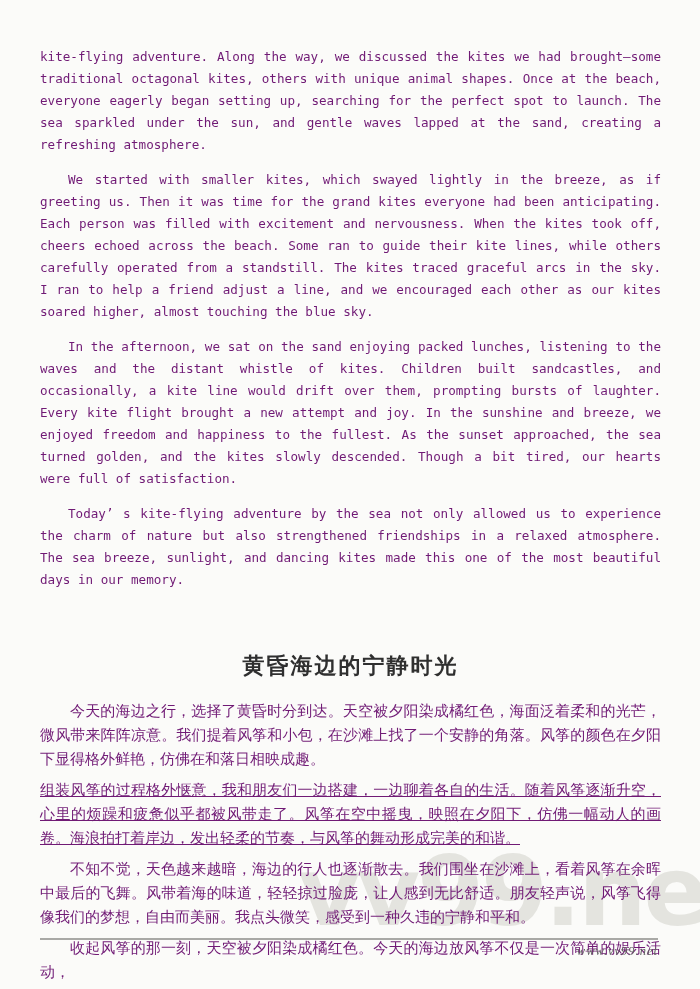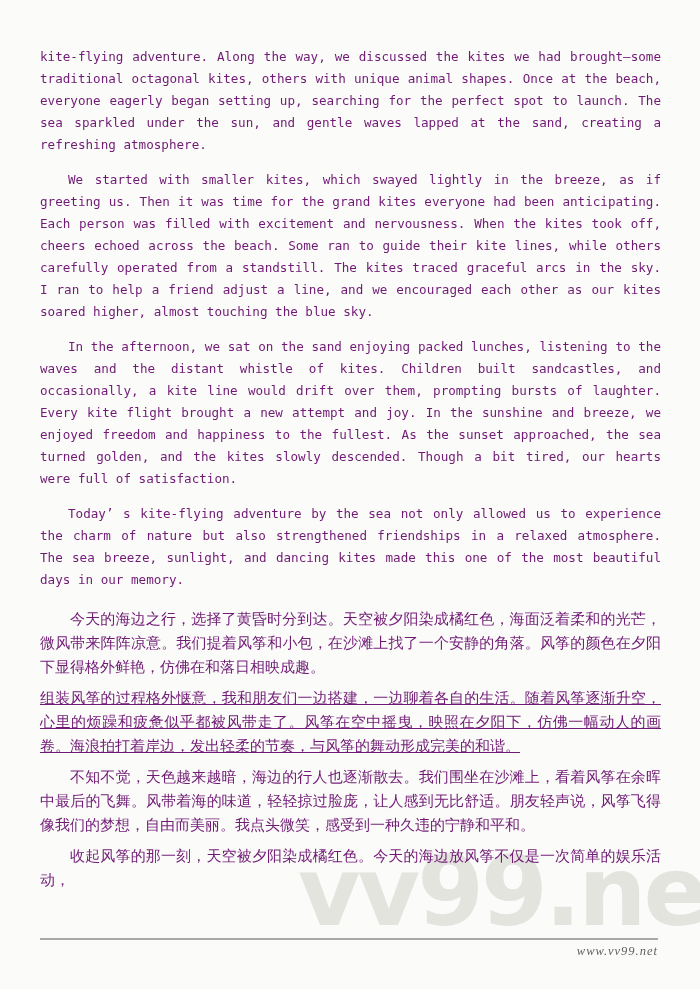--- a/index.html
+++ b/index.html
@@ -95,20 +95,21 @@
 
   <div class="content">
 
     <section>
       <p class="en no-indent">kite-flying adventure. Along the way, we discussed the kites we had brought—some traditional octagonal kites, others with unique animal shapes. Once at the beach, everyone eagerly began setting up, searching for the perfect spot to launch. The sea sparkled under the sun, and gentle waves lapped at the sand, creating a refreshing atmosphere.</p>
       <p class="en">We started with smaller kites, which swayed lightly in the breeze, as if greeting us. Then it was time for the grand kites everyone had been anticipating. Each person was filled with excitement and nervousness. When the kites took off, cheers echoed across the beach. Some ran to guide their kite lines, while others carefully operated from a standstill. The kites traced graceful arcs in the sky. I ran to help a friend adjust a line, and we encouraged each other as our kites soared higher, almost touching the blue sky.</p>
       <p class="en">In the afternoon, we sat on the sand enjoying packed lunches, listening to the waves and the distant whistle of kites. Children built sandcastles, and occasionally, a kite line would drift over them, prompting bursts of laughter. Every kite flight brought a new attempt and joy. In the sunshine and breeze, we enjoyed freedom and happiness to the fullest. As the sunset approached, the sea turned golden, and the kites slowly descended. Though a bit tired, our hearts were full of satisfaction.</p>
       <p class="en">Today’ s kite-flying adventure by the sea not only allowed us to experience the charm of nature but also strengthened friendships in a relaxed atmosphere. The sea breeze, sunlight, and dancing kites made this one of the most beautiful days in our memory.</p>
     </section>
 
+    <h1 class="cn-title">黄昏海边的宁静时光</h1>
 
     <section>
       <p class="cn">今天的海边之行，选择了黄昏时分到达。天空被夕阳染成橘红色，海面泛着柔和的光芒，微风带来阵阵凉意。我们提着风筝和小包，在沙滩上找了一个安静的角落。风筝的颜色在夕阳下显得格外鲜艳，仿佛在和落日相映成趣。</p>
       <p class="cn no-indent">组装风筝的过程格外惬意，我和朋友们一边搭建，一边聊着各自的生活。随着风筝逐渐升空，心里的烦躁和疲惫似乎都被风带走了。风筝在空中摇曳，映照在夕阳下，仿佛一幅动人的画卷。海浪拍打着岸边，发出轻柔的节奏，与风筝的舞动形成完美的和谐。</p>
       <p class="cn">不知不觉，天色越来越暗，海边的行人也逐渐散去。我们围坐在沙滩上，看着风筝在余晖中最后的飞舞。风带着海的味道，轻轻掠过脸庞，让人感到无比舒适。朋友轻声说，风筝飞得像我们的梦想，自由而美丽。我点头微笑，感受到一种久违的宁静和平和。</p>
       <p class="cn">收起风筝的那一刻，天空被夕阳染成橘红色。今天的海边放风筝不仅是一次简单的娱乐活动，</p>
     </section>
 
   </div>
 

